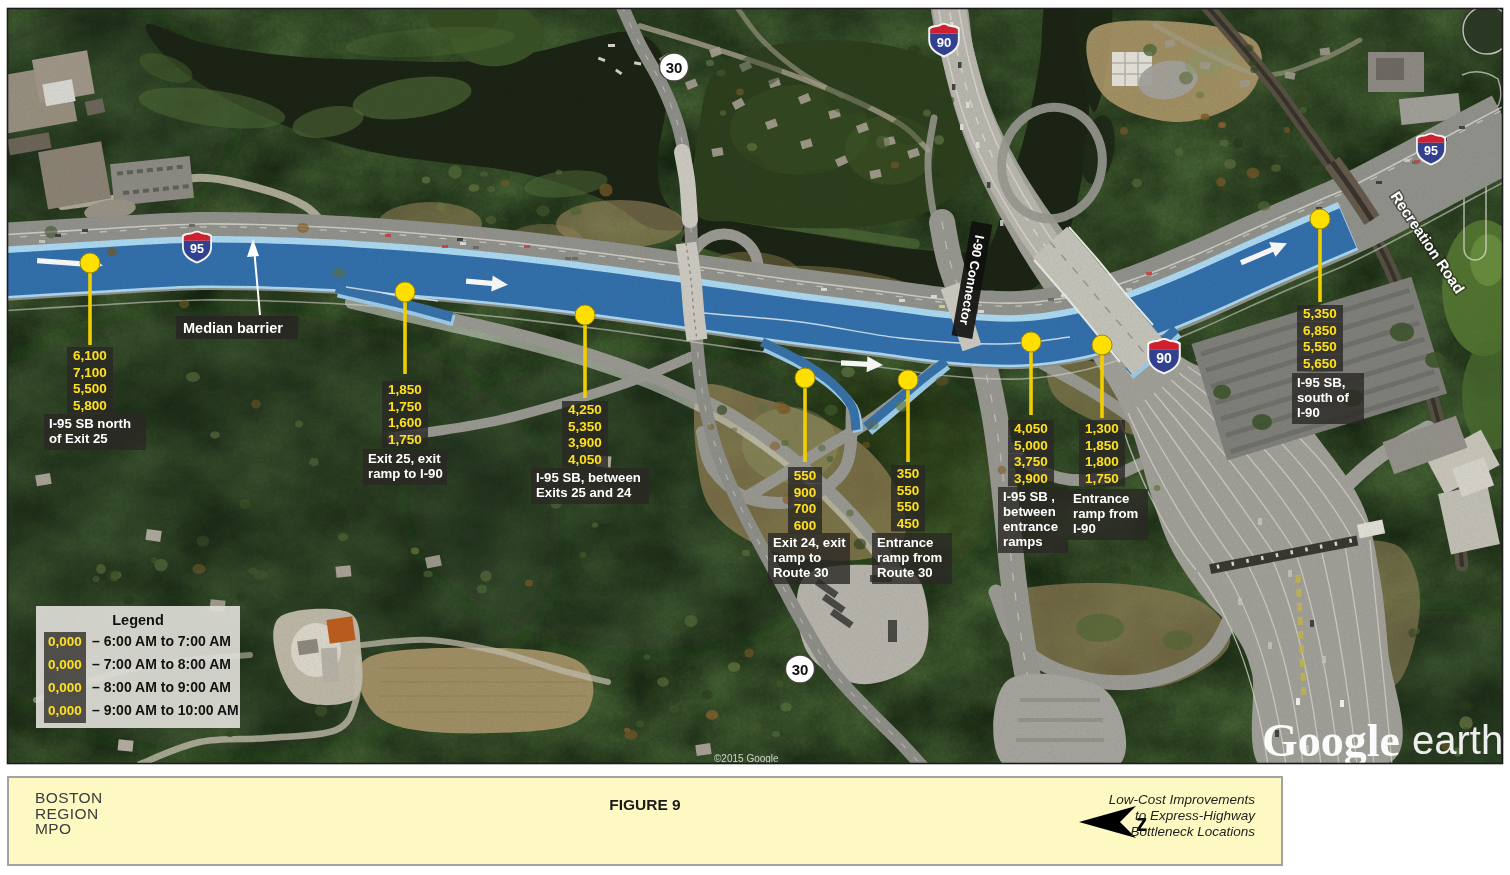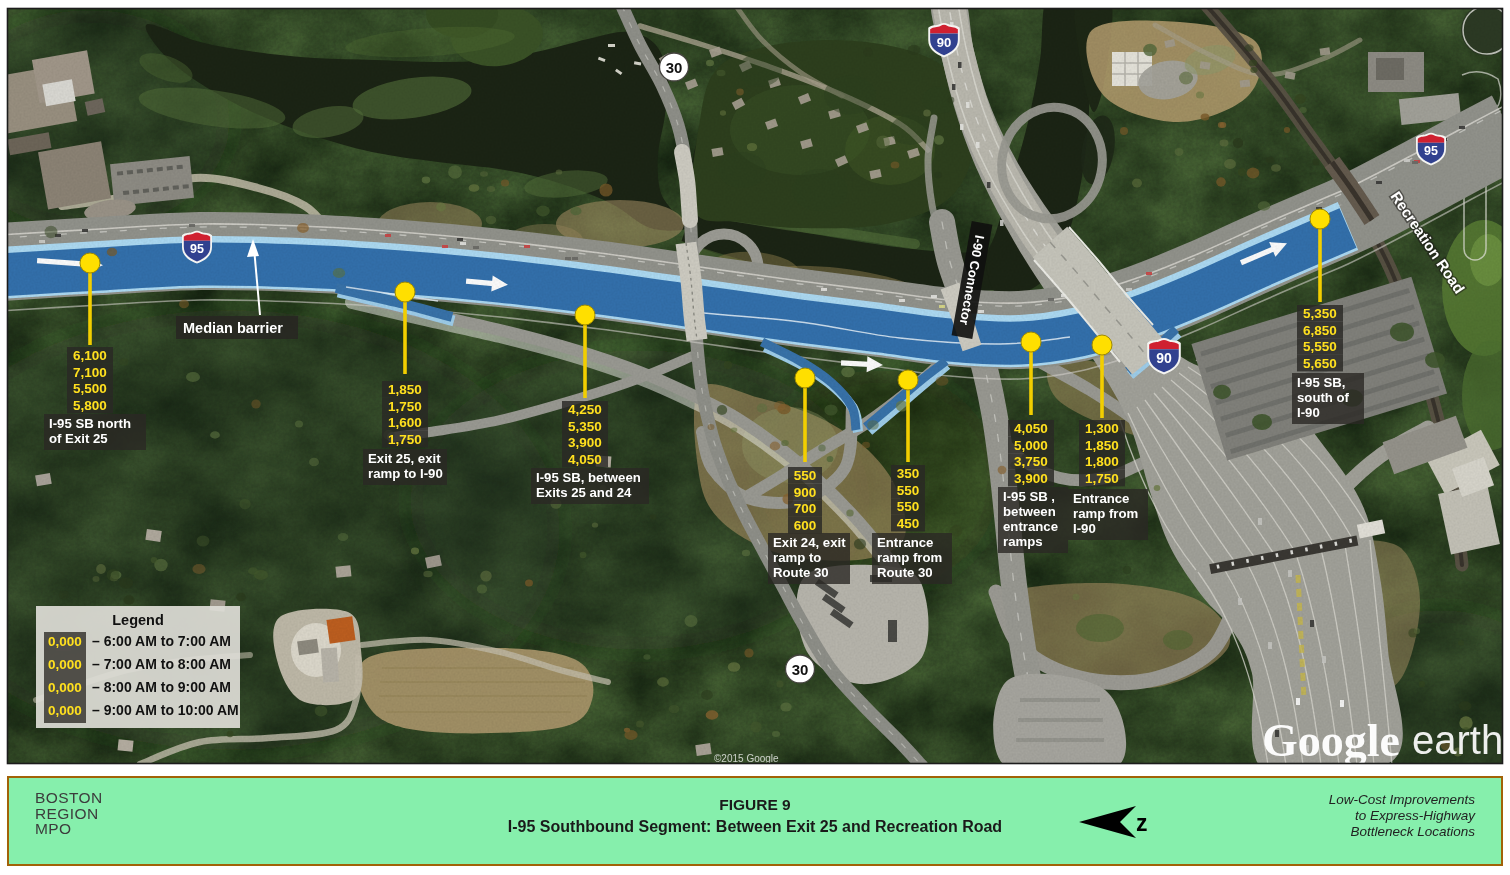--- a/index.html
+++ b/index.html
@@ -1,16 +1,16 @@
 <!DOCTYPE html>
 <html><head><meta charset="utf-8"><style>
 html,body{margin:0;padding:0;background:#fff;width:1510px;height:875px;overflow:hidden}
 *{box-sizing:border-box}
 body{font-family:"Liberation Sans", sans-serif}
-#bar{position:absolute;left:7px;top:776px;width:1496px;height:90px;border:2px solid #a16207;background:#86efac}
+#bar{position:absolute;left:7px;top:776px;width:1276px;height:90px;border:2px solid #a3a3a3;background:#fef9c3}
 #mpo{position:absolute;left:26px;top:12px;font-size:15.5px;color:#3c3c3c;line-height:15.5px;letter-spacing:.4px}
 #ctr{position:absolute;left:0;right:0;top:18px;text-align:center;font-weight:bold;color:#1a1a1a}
 #ctr .f{font-size:15.5px;margin-bottom:4px}
 #ctr .t{font-size:16px;margin-bottom:3px}
 #rgt{position:absolute;right:26px;top:14px;text-align:right;font-style:italic;font-size:13.5px;color:#222;line-height:16px}
 </style></head>
 <body>
 
 <svg width="1510" height="875" viewBox="0 0 1510 875" xmlns="http://www.w3.org/2000/svg">
 <defs>
@@ -788,21 +788,20 @@
       <rect x="7.5" y="8.5" width="1495" height="755" fill="none" stroke="#1c1c1c" stroke-width="1.6"></rect>
     </g>
 </svg>
 
 <div id="bar">
 
  <div id="mpo">BOSTON<br>REGION<br>MPO</div>
 
  <div id="ctr">
       <div class="f">FIGURE 9</div>
-      <div class="t">I-95 Southbound Segment: Between Exit 25 and Recreation Road</div>
     </div>
 
  <svg style="position:absolute;left:1068px;top:27px" width="90" height="38" viewBox="0 0 90 38">
    <polygon points="2,17 59,1 43,17 59,33" fill="#000"></polygon>
    <text x="59" y="26" font-family="Liberation Sans, sans-serif" font-size="23" font-weight="bold" fill="#000">z</text>
  </svg>
 
  <div id="rgt">Low-Cost Improvements<br>to Express-Highway<br>Bottleneck Locations</div>
 </div>
 

